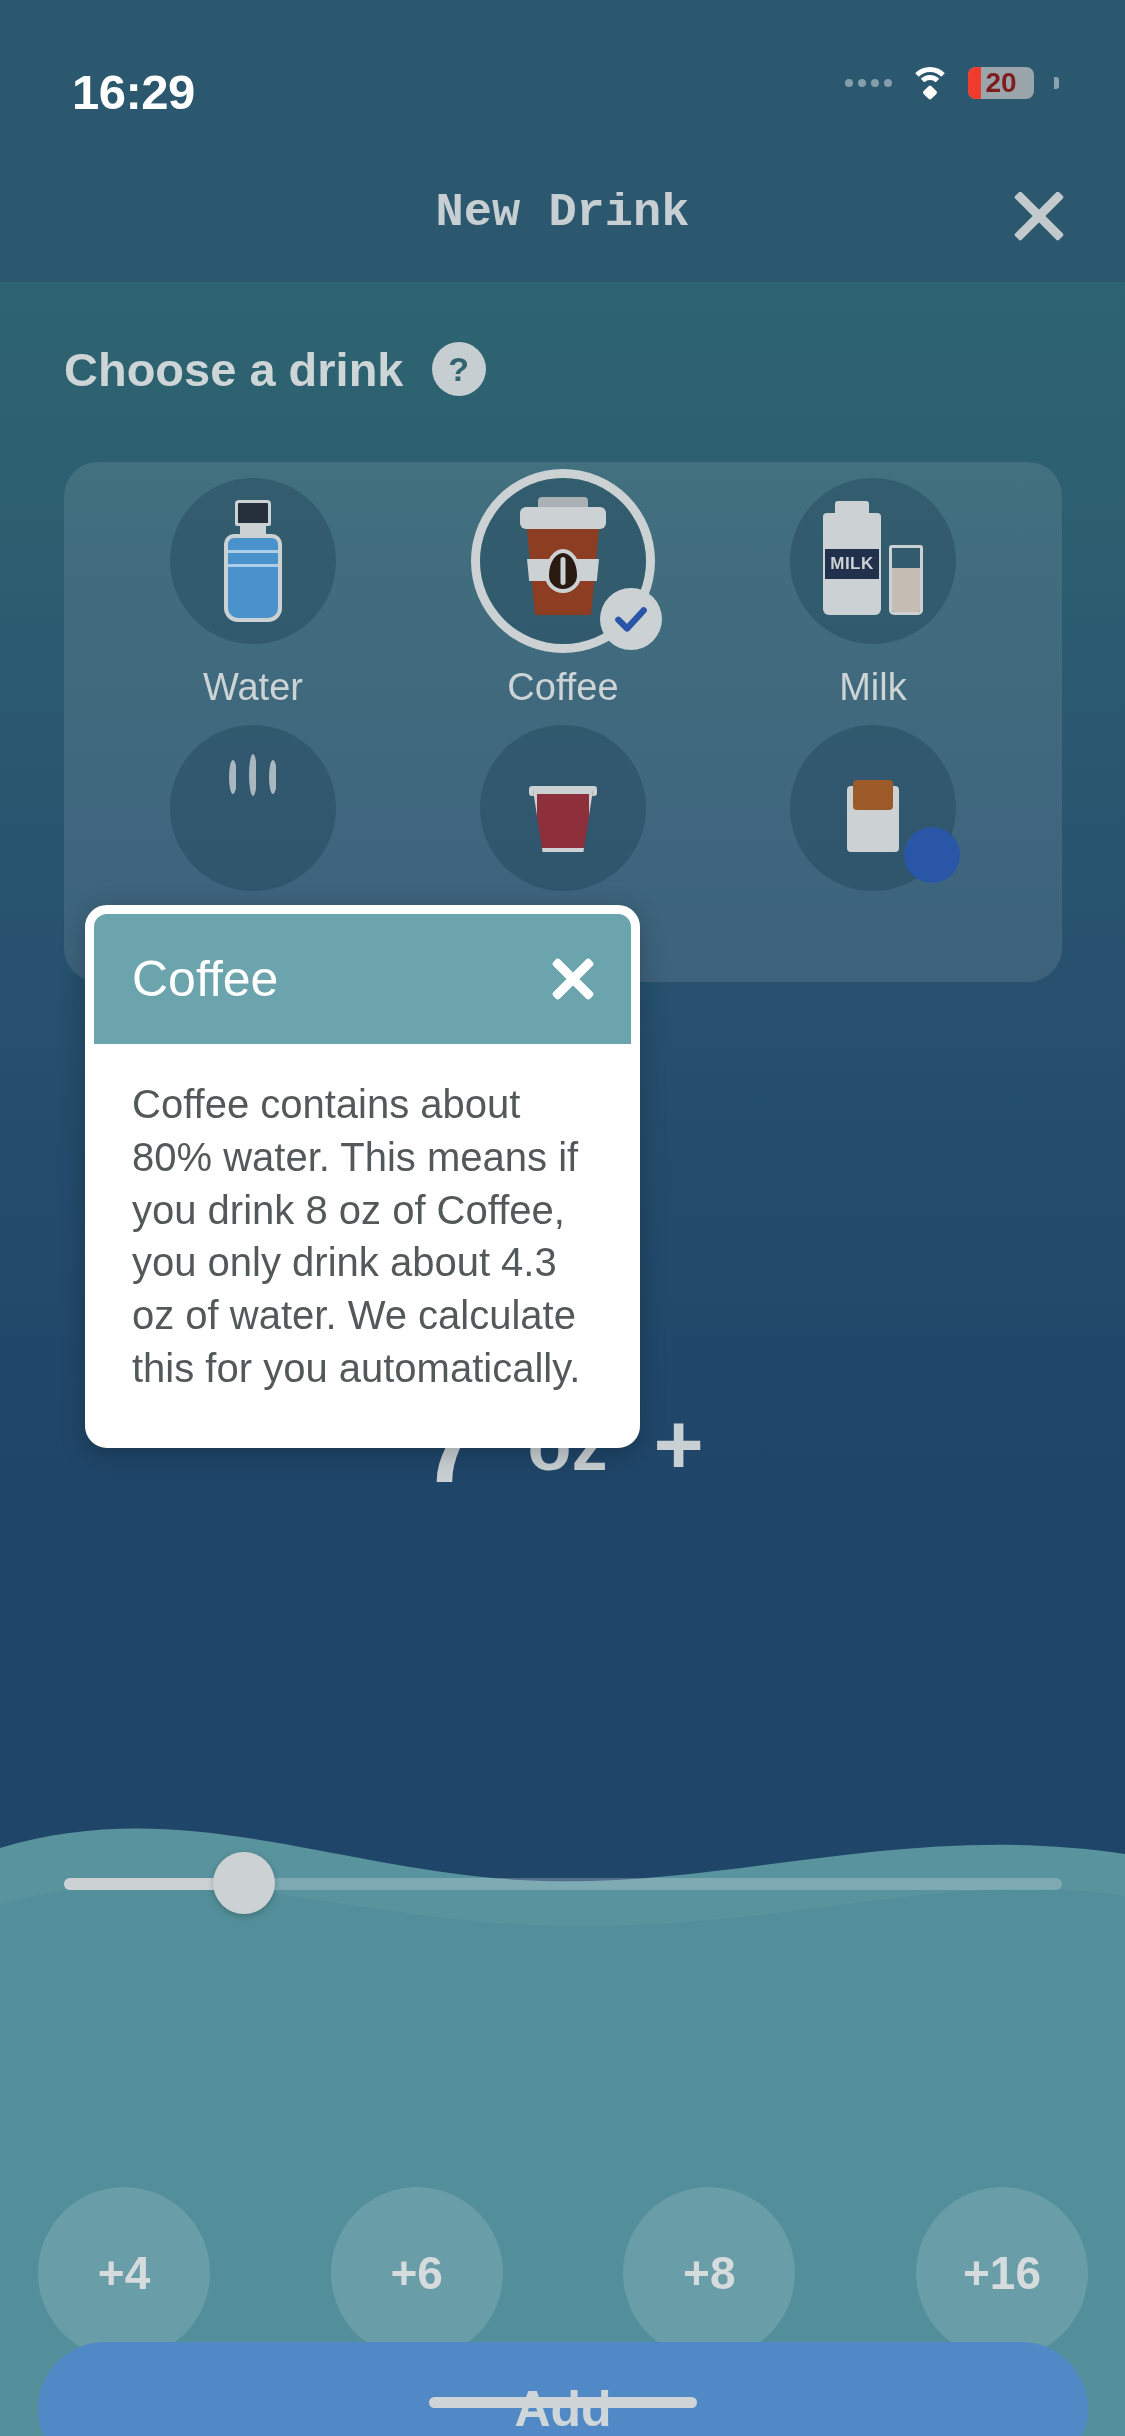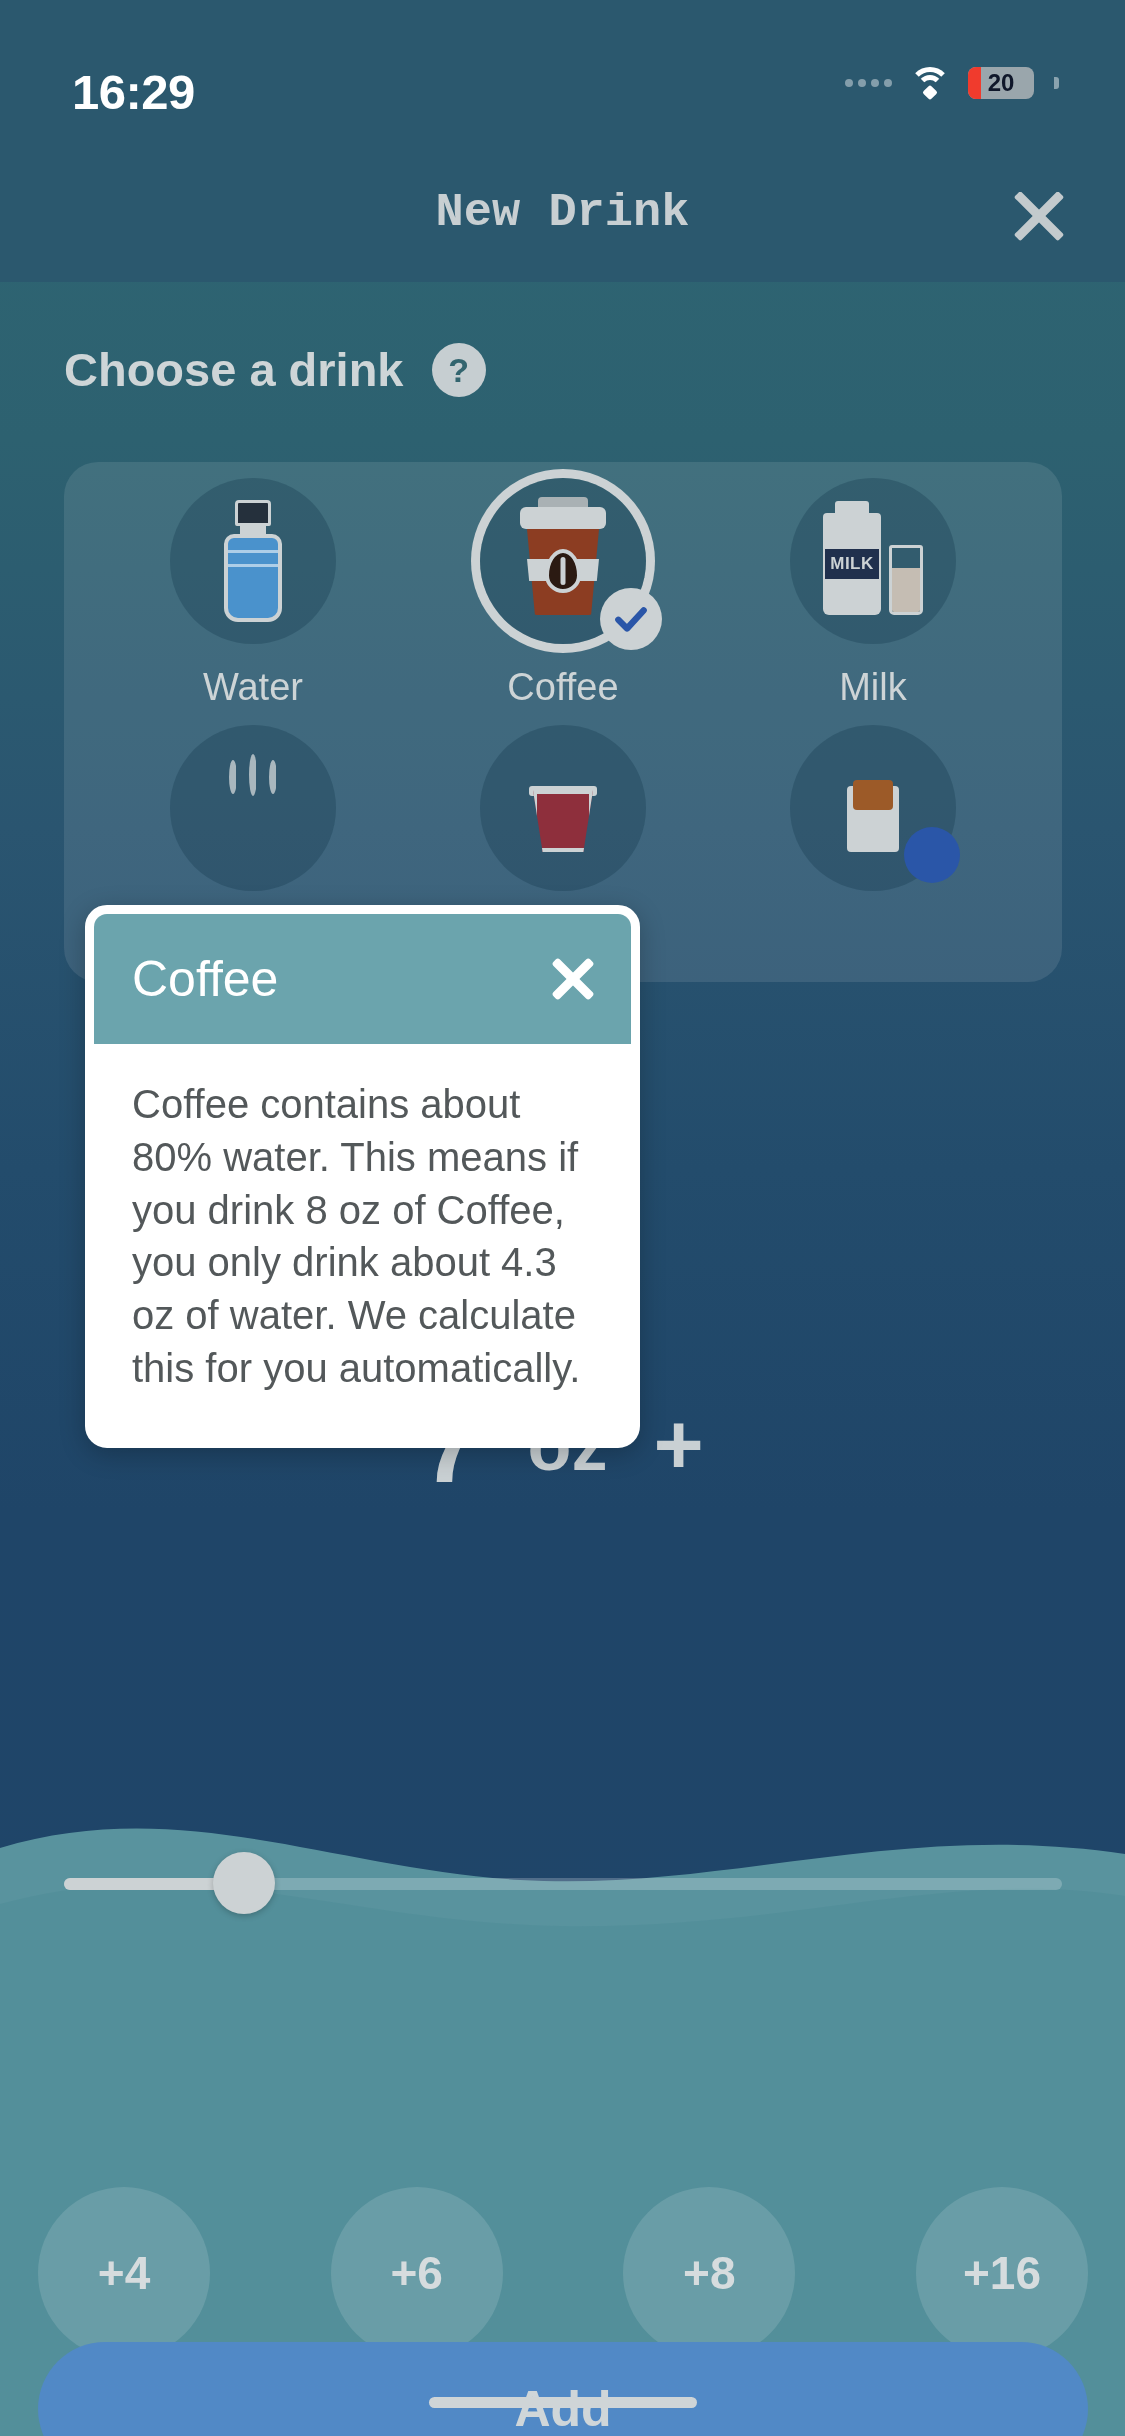--- a/index.html
+++ b/index.html
@@ -53,21 +53,21 @@
   .battery {
     position:relative; width:66px; height:32px;
     border-radius:8px; background:#9aa6ac; overflow:hidden;
     display:flex; align-items:center; justify-content:center;
   }
   .battery .fill {
     position:absolute; left:0; top:0; bottom:0; width:20%;
     background:#f03b2d;
   }
   .battery .pct {
-    position:relative; font-size:24px; font-weight:bold; color:#0f172a;
+    position:relative; font-size:28px; font-weight:bold; color:#7f1d1d;
   }
   .batt-nub {
     width:5px; height:12px; background:rgba(255,255,255,0.45);
     border-radius:0 3px 3px 0; margin-left:3px;
   }
 
   
   #navbar {
     position:absolute; top:0; left:0; width:1125px; height:282px;
     background:#2b586e; z-index:4;
@@ -85,21 +85,21 @@
     background:#c3cacd; border-radius:2px; transform-origin:center;
   }
   #nav-close span:nth-child(1){ transform:translate(-50%,-50%) rotate(45deg); }
   #nav-close span:nth-child(2){ transform:translate(-50%,-50%) rotate(-45deg); }
 
   
   #content { position:absolute; top:282px; left:0; width:1125px; height:2154px; }
 
   #section-title-row {
     position:absolute; left:64px; top:60px;
-    display:flex; align-items:center; gap:28px;
+    display:flex; align-items:flex-start; gap:28px;
   }
   #section-title { font-size:47px; font-weight:bold; color:#ced5d7; }
   #help-btn {
     width:54px; height:54px; border-radius:50%;
     background:#c6ced1; display:flex; align-items:center; justify-content:center;
     cursor:pointer;
   }
   #help-btn b { font-size:34px; color:#33656f; font-weight:bold; line-height:1; }
 
   

